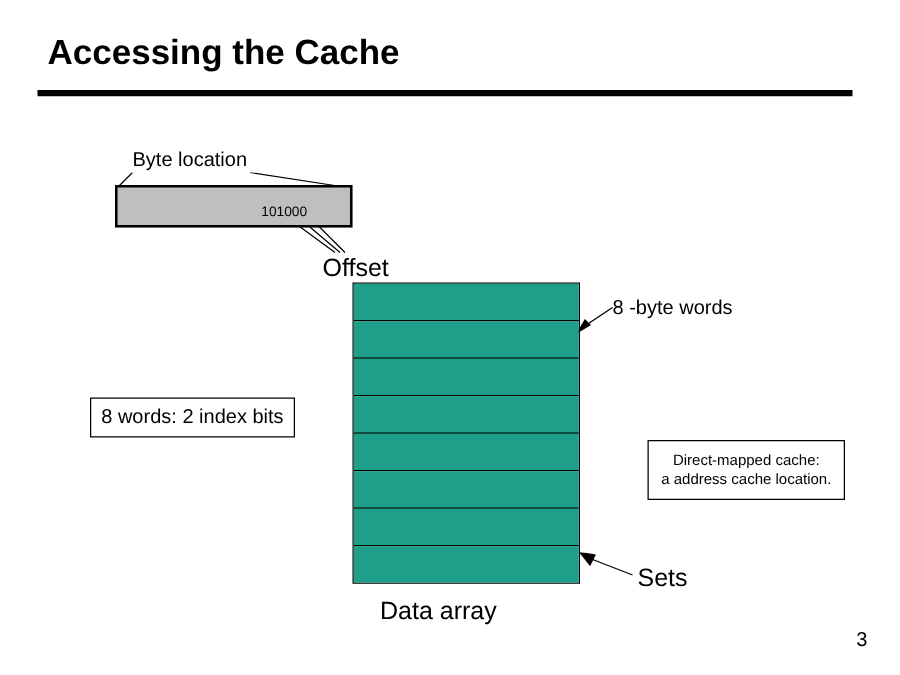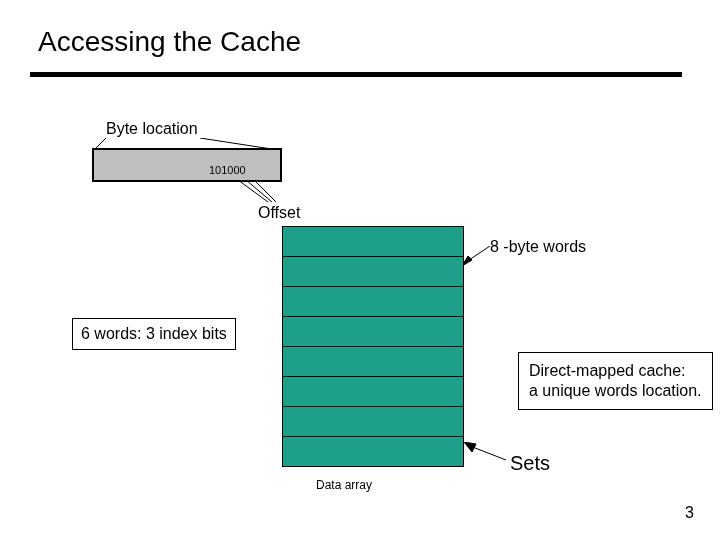--- a/index.html
+++ b/index.html
@@ -1,27 +1,27 @@
 <!DOCTYPE html>
 <html><head>
 <meta charset="utf-8">
 <style>
   html,body{margin:0;padding:0}
   body{width:720px;height:540px;font-family:Arial,Helvetica,sans-serif;background:#fff;color:#000;position:relative}
-  .title{position:absolute;left:38px;top:26px;font-size:28px;font-weight:400}
+  .title{position:absolute;left:38px;top:26px;font-size:28px;font-weight:700}
   .rule{position:absolute;left:30px;top:72px;width:652px;height:5px;background:#000}
   .addr-box{position:absolute;left:92px;top:148px;width:186px;height:30px;background:#bfbfbf;border:2px solid #000}
   .addr-value{position:absolute;left:209px;top:164px;font-size:11px}
   .byte-addr-label{position:absolute;left:106px;top:120px;font-size:16px}
-  .offset-label{position:absolute;left:258px;top:204px;font-size:16px}
+  .offset-label{position:absolute;left:258px;top:204px;font-size:20px}
   .eight-byte-label{position:absolute;left:490px;top:238px;font-size:16px}
   .index-box{position:absolute;left:72px;top:318px;border:1px solid #000;padding:6px 8px;font-size:16px;background:#fff}
-  .dm-box{position:absolute;left:518px;top:352px;border:1px solid #000;padding:8px 10px;font-size:16px;line-height:1.25;background:#fff}
+  .dm-box{position:absolute;left:518px;top:352px;border:1px solid #000;padding:8px 10px;font-size:12px;text-align:center;line-height:1.25;background:#fff}
   .sets-label{position:absolute;left:510px;top:452px;font-size:20px}
-  .data-array-label{position:absolute;left:316px;top:478px;font-size:12px}
+  .data-array-label{position:absolute;left:304px;top:478px;font-size:20px}
   .slide-num{position:absolute;right:26px;bottom:18px;font-size:16px}
   .data-array{position:absolute;left:282px;top:226px;width:180px;border:1px solid #000}
   .data-row{height:29px;border-bottom:1px solid #000;background:#1d9f89}
   .data-row:last-child{border-bottom:none}
   .arrow{position:absolute;stroke:#000;fill:#000}
   .line{stroke:#000;stroke-width:1;fill:none}
 </style>
 </head>
 <body>
 
@@ -56,25 +56,25 @@
   <div class="data-row"></div>
   <div class="data-row"></div>
   <div class="data-row"></div>
   <div class="data-row"></div>
   <div class="data-row"></div>
   <div class="data-row"></div>
   <div class="data-row"></div>
   <div class="data-row"></div>
 </div>
 
-<div class="index-box">6 words: 3 index bits</div>
+<div class="index-box">8 words: 2 index bits</div>
 
 <div class="dm-box">
   <div>Direct-mapped cache:</div>
-  <div>a unique words location.</div>
+  <div>a address cache location.</div>
 </div>
 
 <svg class="arrow" style="left:462px;top:442px" width="48" height="22">
   <line class="line" x1="44" y1="18" x2="8" y2="4"></line>
   <polygon points="2,0 14,2 10,10"></polygon>
 </svg>
 
 <div class="sets-label">Sets</div>
 <div class="data-array-label">Data array</div>
 <div class="slide-num">3</div>

